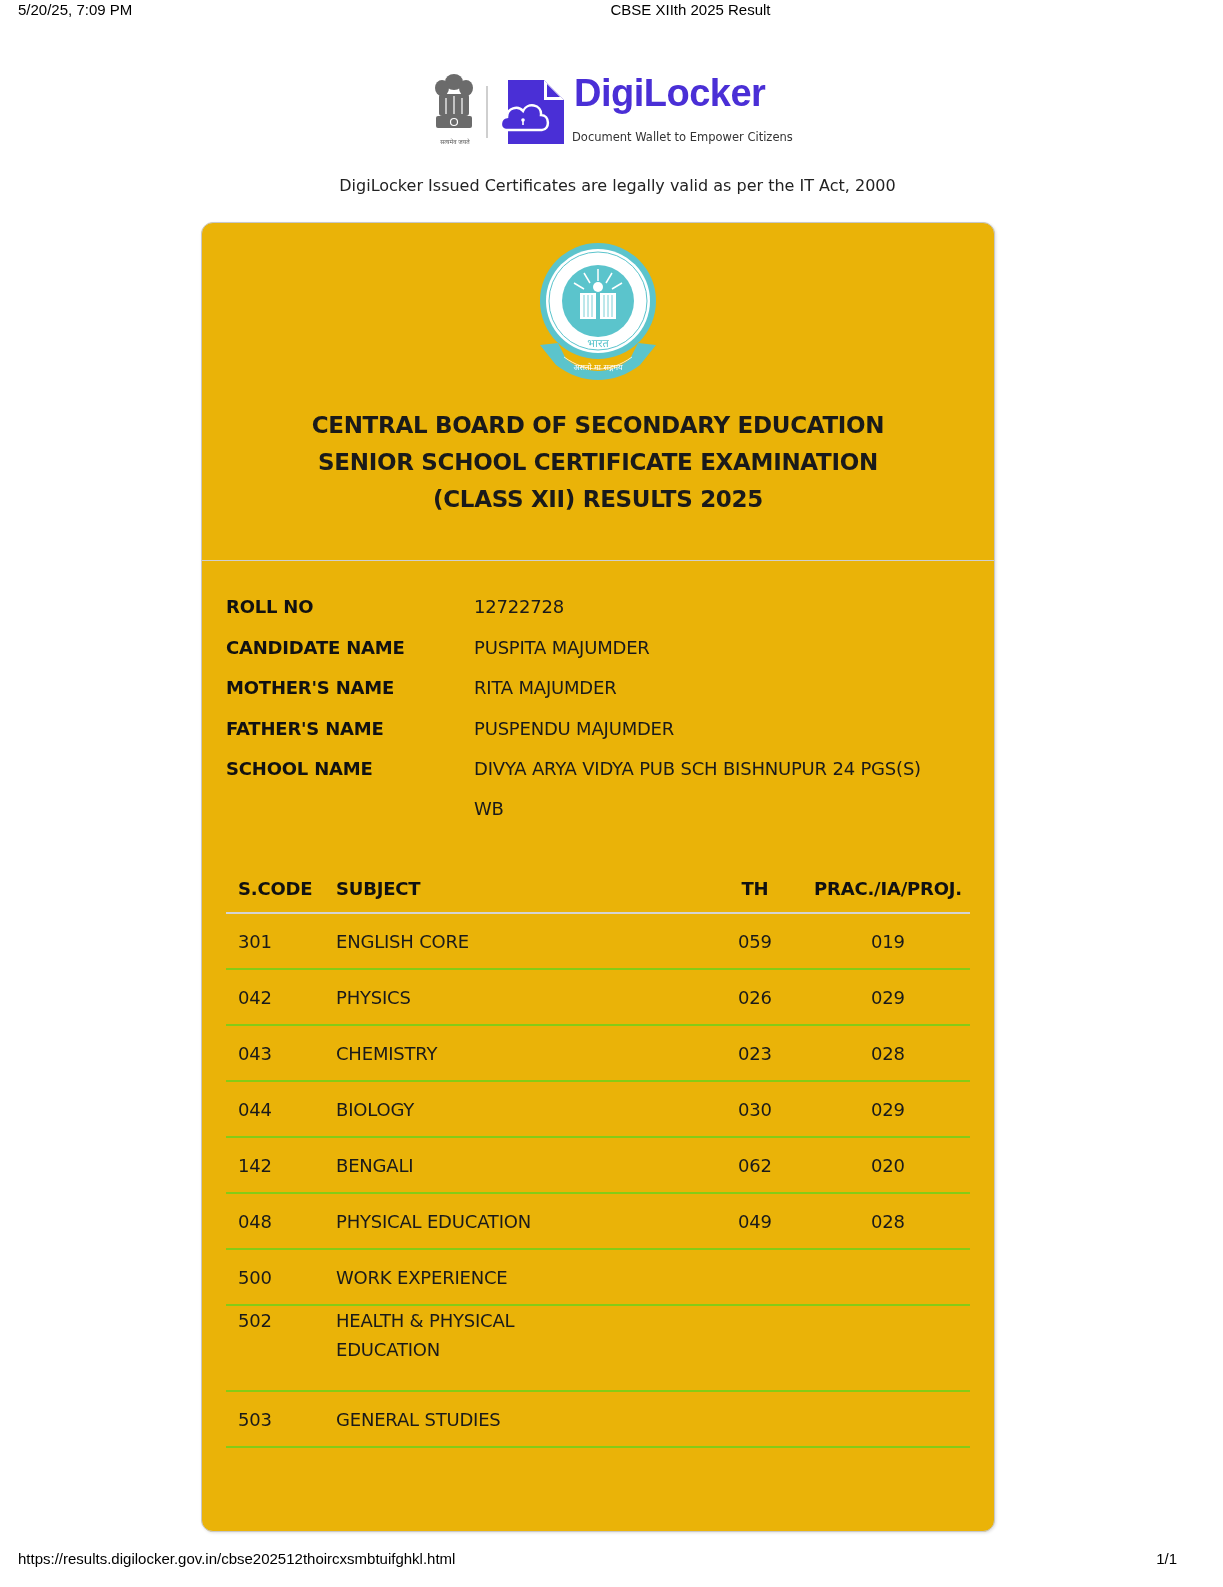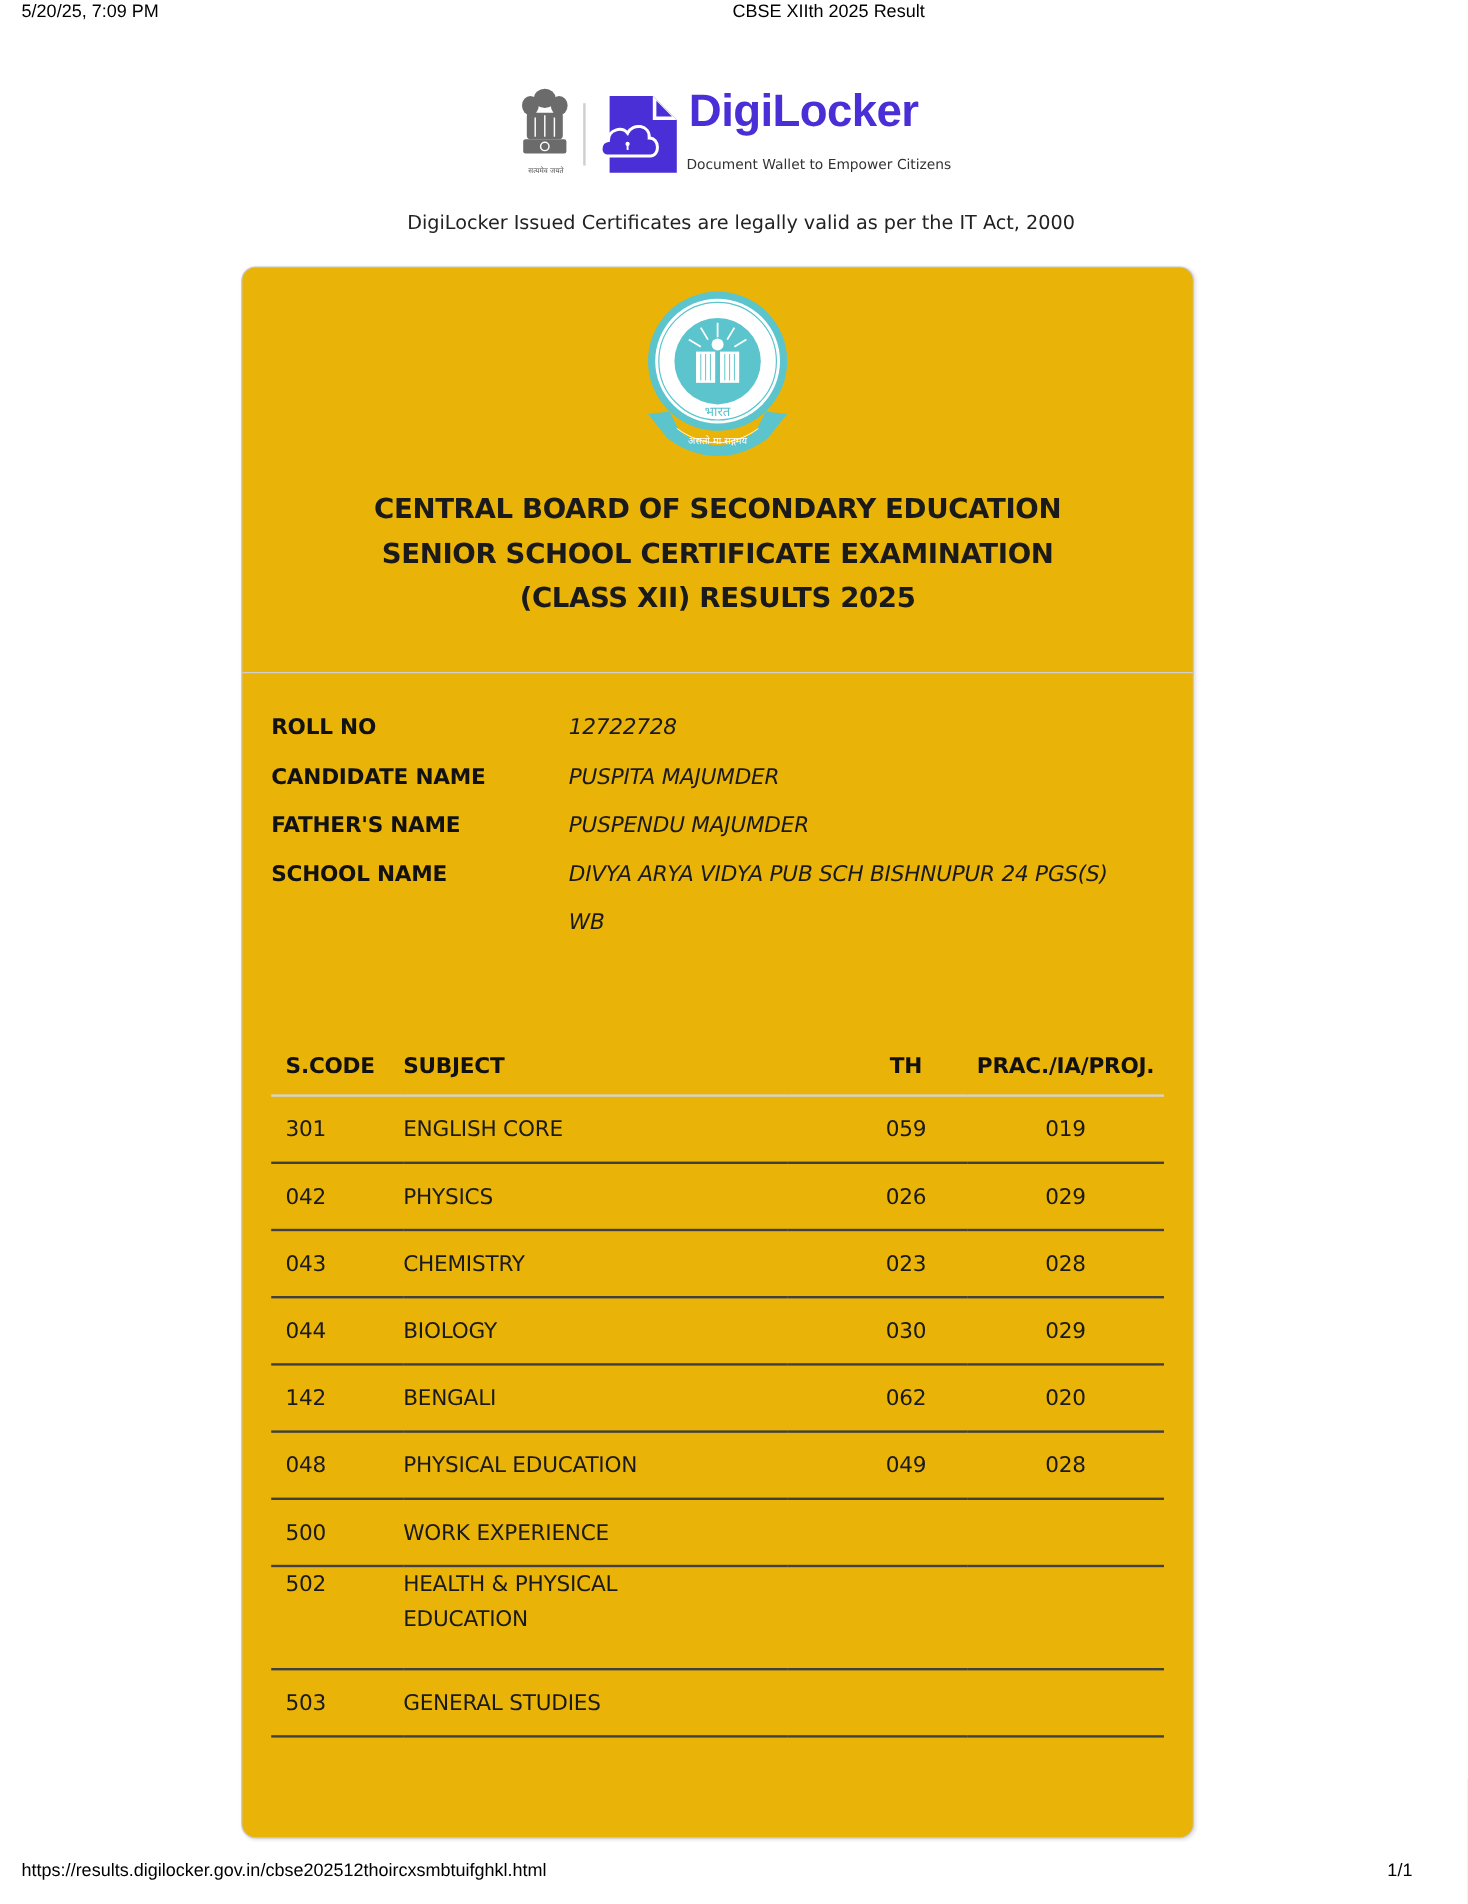--- a/index.html
+++ b/index.html
@@ -31,28 +31,28 @@
     border: 1.5px solid #c8c8c8; border-radius: 12px; background: #eab308;
     box-shadow: 1px 1px 3px rgba(0,0,0,0.12); }
   .card-head { position: absolute; left: 0; top: 0; width: 100%; height: 338px; border-bottom: 1.5px solid #cfcfcf; }
   .cbse-seal { position: absolute; left: 334px; top: 16px; width: 124px; height: 146px; }
   .board-title { position: absolute; left: 0; top: 184px; width: 100%; text-align: center;
     font-weight: bold; font-size: 23px; line-height: 37px; color: #1a1a1a; letter-spacing: -0.3px; }
 
   .info { position: absolute; left: 24px; top: 364px; width: 750px; }
   .info-row { display: flex; height: 40.5px; font-size: 18px; line-height: 40px; }
   .info-label { width: 248px; font-weight: bold; color: #111; letter-spacing: -0.2px; }
-  .info-value { flex: 1; color: #1a1a1a; letter-spacing: -0.2px; font-style: italic; }
+  .info-value { flex: 1; color: #1a1a1a; letter-spacing: -0.2px; }
   .info-row.multi { height: auto; }
   .info-row.multi .info-value { line-height: 40px; }
 
   .marks { position: absolute; left: 24px; top: 642px; width: 744px; border-collapse: collapse; font-size: 18px; }
   .marks th { font-weight: bold; text-align: left; height: 48px; vertical-align: middle; color: #111;
     border-bottom: 2px solid #d4d4d4; letter-spacing: -0.2px; }
-  .marks td { height: 56px; vertical-align: middle; border-bottom: 2px solid #404040; color: #1a1a1a; letter-spacing: -0.2px; }
+  .marks td { height: 56px; vertical-align: middle; border-bottom: 2px solid #84cc16; color: #1a1a1a; letter-spacing: -0.2px; }
   .marks td.tall { height: 86px; padding-top: 0; vertical-align: top; line-height: 29px; margin-top: 25px; }
   .c-code { width: 110px; padding-left: 12px; }
   .c-subj { width: 320px; }
   .c-th { width: 150px; text-align: center !important; padding-left: 48px; }
   .c-pr { text-align: center !important; }
 </style>
 </head>
 <body>
 
 <div class="print-header">
@@ -132,20 +132,24 @@
   <div class="info">
     <div class="info-row">
       <div class="info-label">ROLL NO</div>
       <div class="info-value">12722728</div>
     </div>
     <div class="info-row">
       <div class="info-label">CANDIDATE NAME</div>
       <div class="info-value">PUSPITA MAJUMDER</div>
     </div>
     <div class="info-row">
+      <div class="info-label">MOTHER'S NAME</div>
+      <div class="info-value">RITA MAJUMDER</div>
+    </div>
+    <div class="info-row">
       <div class="info-label">FATHER'S NAME</div>
       <div class="info-value">PUSPENDU MAJUMDER</div>
     </div>
     <div class="info-row multi">
       <div class="info-label">SCHOOL NAME</div>
       <div class="info-value">
         <div>DIVYA ARYA VIDYA PUB SCH BISHNUPUR 24 PGS(S)</div>
         <div>WB</div>
       </div>
     </div>

